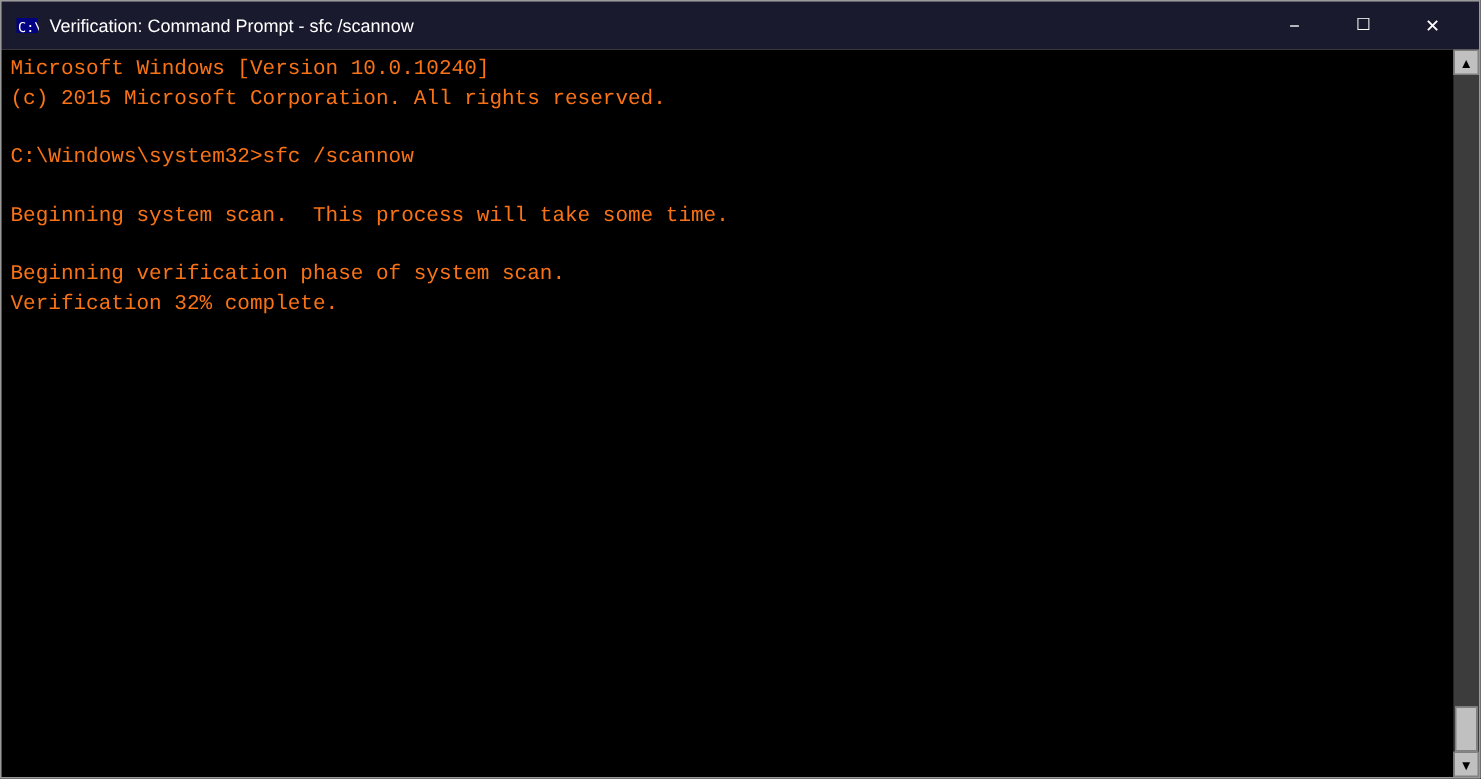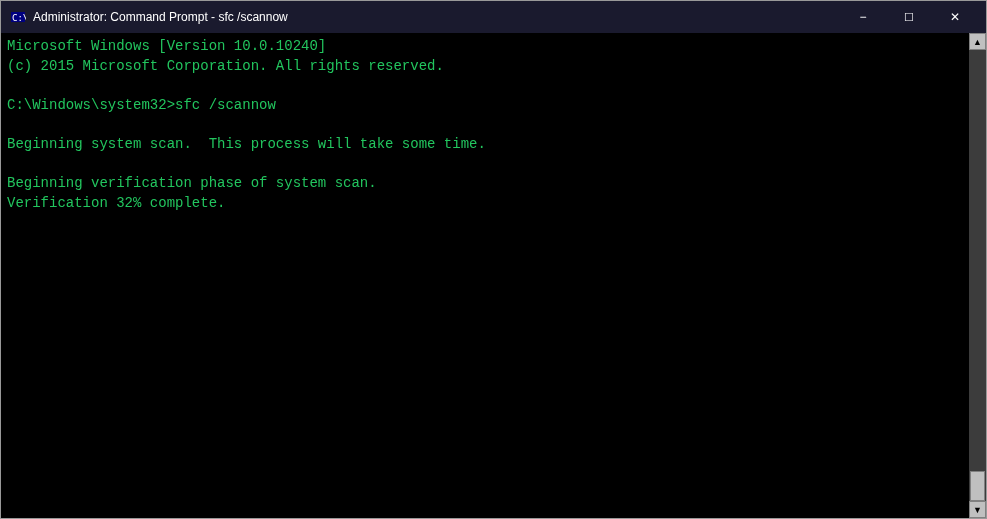--- a/index.html
+++ b/index.html
@@ -92,21 +92,21 @@
     .terminal-content {
       flex: 1;
       padding: 4px 6px;
       overflow: hidden;
       position: relative;
     }
 
     .terminal-text {
       font-family: 'Courier New', Consolas, monospace;
       font-size: 14px;
-      color: #22c55e;
+      color: #f97316;
       line-height: 1.4;
       white-space: pre;
     }
 
     .scrollbar {
       width: 17px;
       background: #1a1a1a;
       display: flex;
       flex-direction: column;
       align-items: center;
@@ -150,21 +150,21 @@
 <div class="window">
 
   <div class="title-bar">
     <div class="title-bar-icon">
       <svg viewBox="0 0 16 16" fill="none" xmlns="http://www.w3.org/2000/svg">
         <rect width="16" height="16" fill="#1a1a2e"></rect>
         <rect x="1" y="3" width="14" height="10" fill="#000080"></rect>
         <text x="2" y="12" font-size="9" fill="white" font-family="monospace">C:\</text>
       </svg>
     </div>
-    <span class="title-bar-text">Administrator: Command Prompt - sfc /scannow</span>
+    <span class="title-bar-text">Verification: Command Prompt - sfc /scannow</span>
     <div class="title-bar-controls">
       <button class="title-bar-btn">
         <span class="btn-icon">−</span>
       </button>
       <button class="title-bar-btn">
         <span class="btn-icon" style="font-size:11px;">☐</span>
       </button>
       <button class="title-bar-btn close">
         <span class="btn-icon">✕</span>
       </button>

